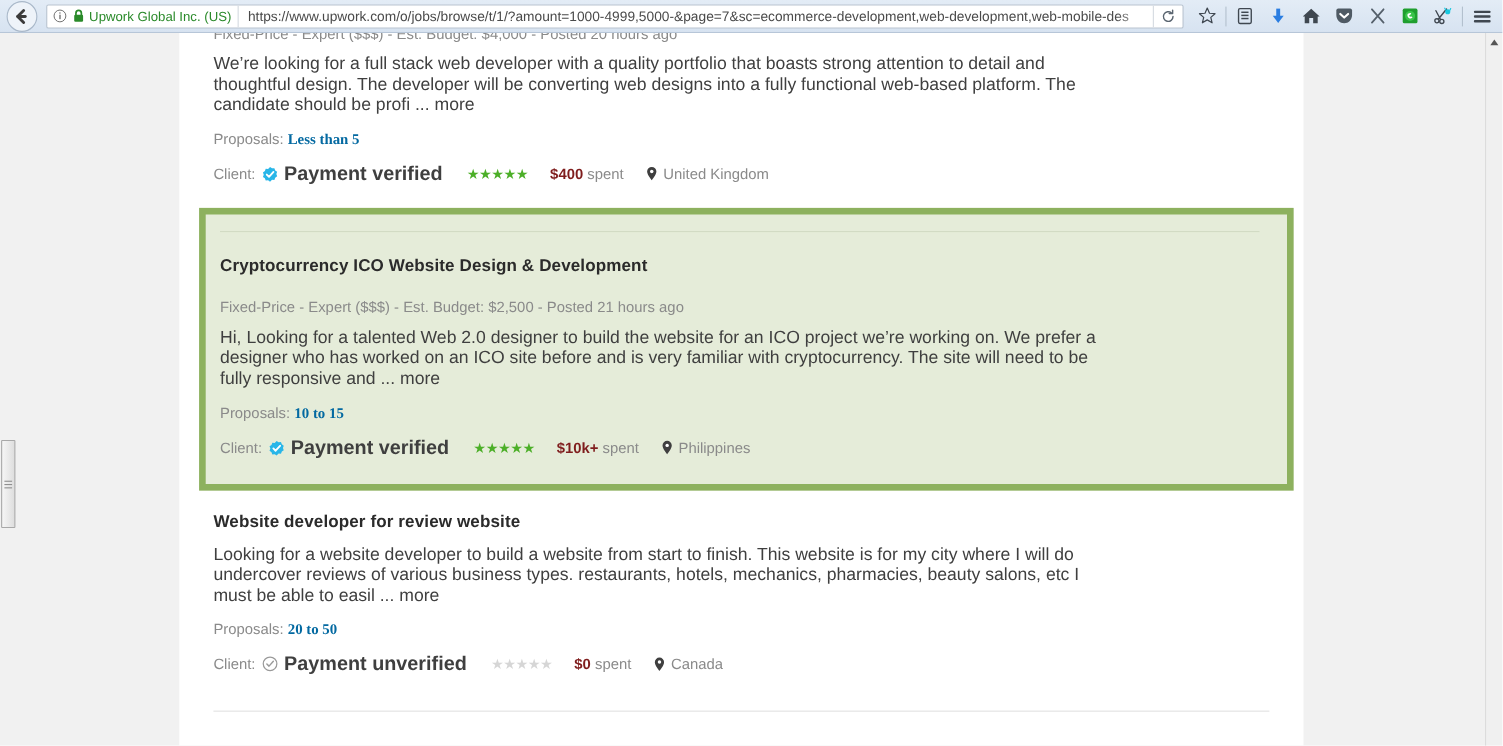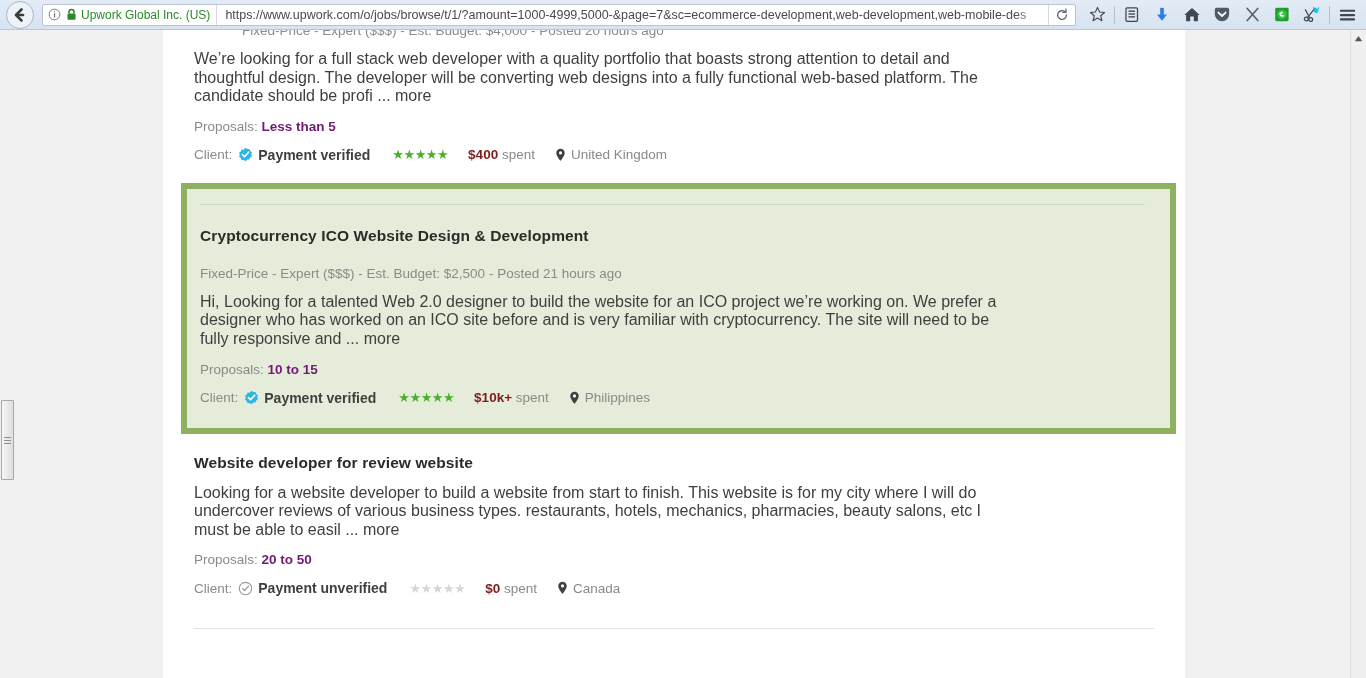--- a/index.html
+++ b/index.html
@@ -150,40 +150,41 @@
   .more-link {
     color: #3f3f3f;
     text-decoration: none;
   }
   .job-proposals {
     font-size: 13.5px;
     color: #8a8a8a;
     margin-top: 13px;
   }
   .job-proposals b {
-    color: #701a75;
+    color: #0369a1;
     font-weight: bold;
+    font-family: Liberation Serif, serif;
   }
   .client-row {
     margin-top: 13px;
     font-size: 13.5px;
     color: #8a8a8a;
     display: flex;
     align-items: center;
   }
   .client-label { margin-right: 6px; }
   .verif-badge {
     display: inline-flex;
     align-items: center;
     margin-right: 5px;
   }
   .verif-text {
     color: #3f3f3f;
     font-weight: bold;
-    font-size: 14px;
+    font-size: 18px;
   }
   .verif-text.unver {
     color: #3f3f3f;
     font-weight: bold;
   }
   .stars {
     margin-left: 22px;
     letter-spacing: -0.5px;
     font-size: 13px;
     line-height: 1;
@@ -368,21 +369,21 @@
         <rect x="2" y="11.4" width="16" height="2.3" rx="1" fill="#3f4750"></rect>
       </svg>
     </div>
   </div>
 </div>
 
 <div class="page">
   <div class="content-col">
 
     <div class="job" style="padding-top:0;">
-      <div class="job-meta" style="margin-top:-7px;margin-left:48px;">Fixed-Price - Expert ($$$) - Est. Budget: $4,000 - Posted 20 hours ago</div>
+      <div class="job-meta" style="margin-top:-7px;">Fixed-Price - Expert ($$$) - Est. Budget: $4,000 - Posted 20 hours ago</div>
       <div class="job-desc">
         <span>We’re looking for a full stack web developer with a quality portfolio that boasts strong attention to detail and thoughtful design. The developer will be converting web designs into a fully functional web-based platform. The candidate should be profi ...</span>
         <a class="more-link" href="#">more</a>
       </div>
       <div class="job-proposals">
         <span>Proposals:</span>
         <b>Less than 5</b>
       </div>
       <div class="client-row">
         <span class="client-label">Client:</span>

